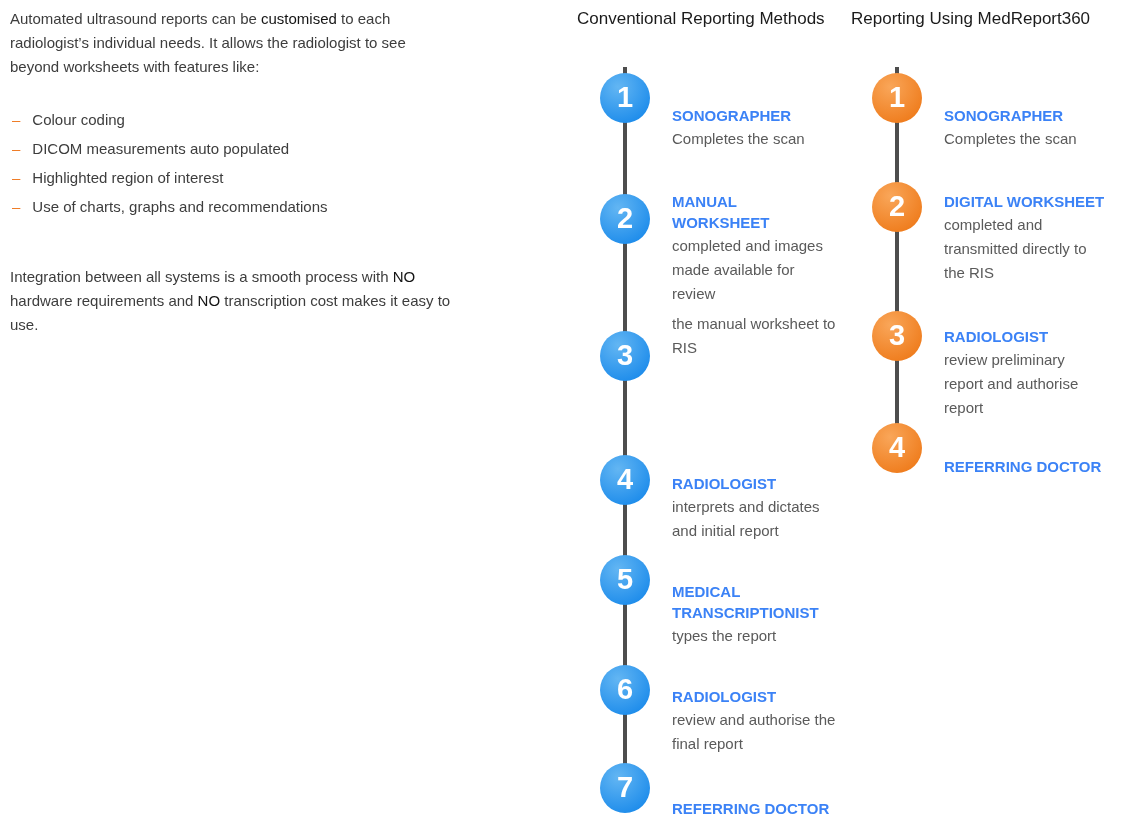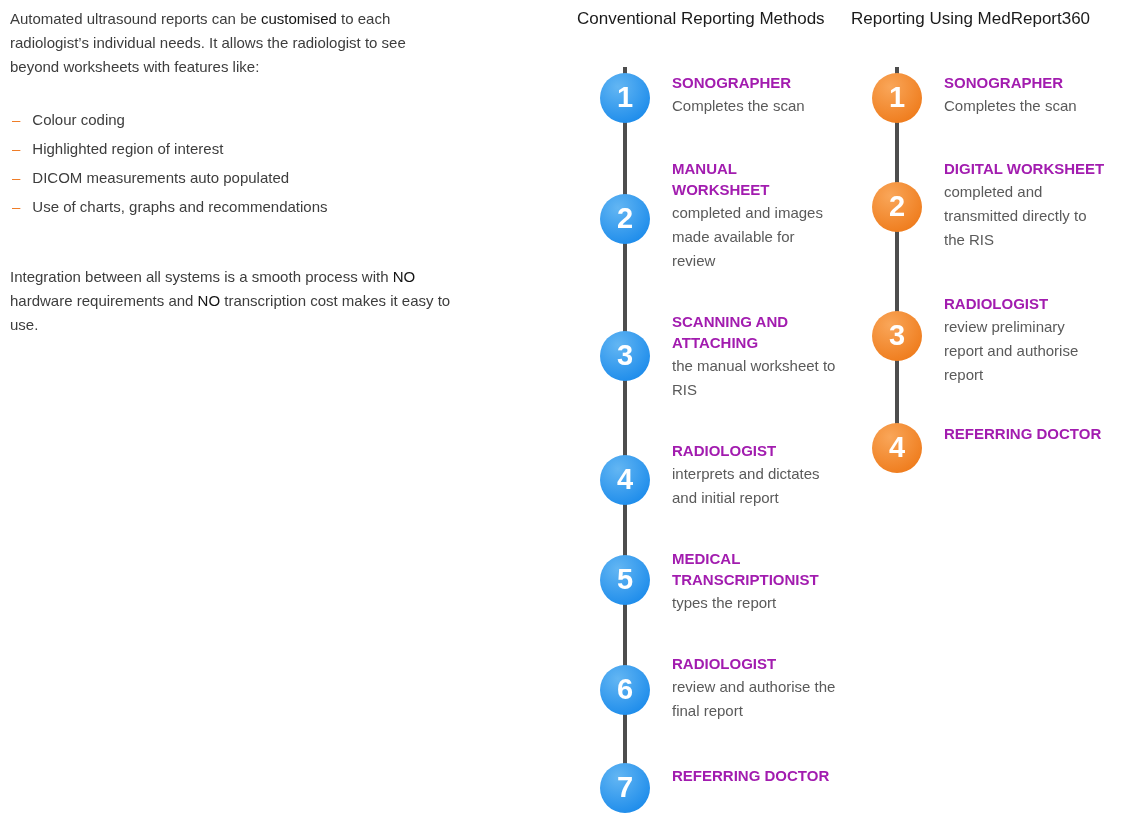--- a/index.html
+++ b/index.html
@@ -31,39 +31,40 @@
     display:flex;align-items:center;justify-content:center;
   }
   .circle.blue{background:radial-gradient(circle at 36% 28%, #63b6f3, #1f8deb 78%);}
   .circle.orange{background:radial-gradient(circle at 36% 28%, #f9a659, #ef7d1e 78%);}
   .circle .num{
     color:#ffffff;font-size:29px;font-weight:700;line-height:1;
     transform:translateY(-1px);
   }
   .step-text{position:absolute;}
   .step-title{
-    font-size:15px;font-weight:700;color:#a21caf;line-height:21px;
+    font-size:15px;font-weight:700;color:#3b82f6;line-height:21px;
     white-space:pre-line;
+    margin-top:33px;
   }
   .step-desc{
     font-size:15px;color:#5a5a5a;line-height:24px;margin-top:1px;
     white-space:pre-line;
   }
 </style>
 </head>
 <body>
 
 <div class="left-panel">
   <p class="para" id="intro-p"><span>Automated ultrasound reports can be </span><span class="b">customised</span><span> to each
 radiologist’s individual needs. It allows the radiologist to see
 beyond worksheets with features like:</span></p>
   <ul class="features" id="features">
       <li><span class="dash">–</span><span>Colour coding</span></li>
+      <li><span class="dash">–</span><span>DICOM measurements auto populated</span></li>
       <li><span class="dash">–</span><span>Highlighted region of interest</span></li>
-      <li><span class="dash">–</span><span>DICOM measurements auto populated</span></li>
       <li><span class="dash">–</span><span>Use of charts, graphs and recommendations</span></li>
     </ul>
   <p class="para integration" id="integration-p"><span>Integration between all systems is a smooth process with </span><span class="b">NO</span><span>
 hardware requirements and </span><span class="b">NO</span><span> transcription cost makes it easy to
 use.</span></p>
 </div>
 
 <div id="diagram">
   <div class="hdr" style="left:577px">Conventional Reporting Methods</div>
   <div class="hdr" style="left:851px">Reporting Using MedReport360</div>
@@ -83,22 +84,20 @@
       <div class="step-title">MANUAL
 WORKSHEET</div>
       <div class="step-desc">completed and images
 made available for
 review</div>
     </div>
     <div class="circle blue" style="left: 600px; top: 331px;">
       <span class="num">3</span>
     </div>
     <div class="step-text" style="left: 672px; top: 311px; width: 178px;">
-      <div class="step-title">SCANNING AND
-ATTACHING</div>
       <div class="step-desc">the manual worksheet to
 RIS</div>
     </div>
     <div class="circle blue" style="left: 600px; top: 455px;">
       <span class="num">4</span>
     </div>
     <div class="step-text" style="left: 672px; top: 440px; width: 178px;">
       <div class="step-title">RADIOLOGIST</div>
       <div class="step-desc">interprets and dictates
 and initial report</div>

